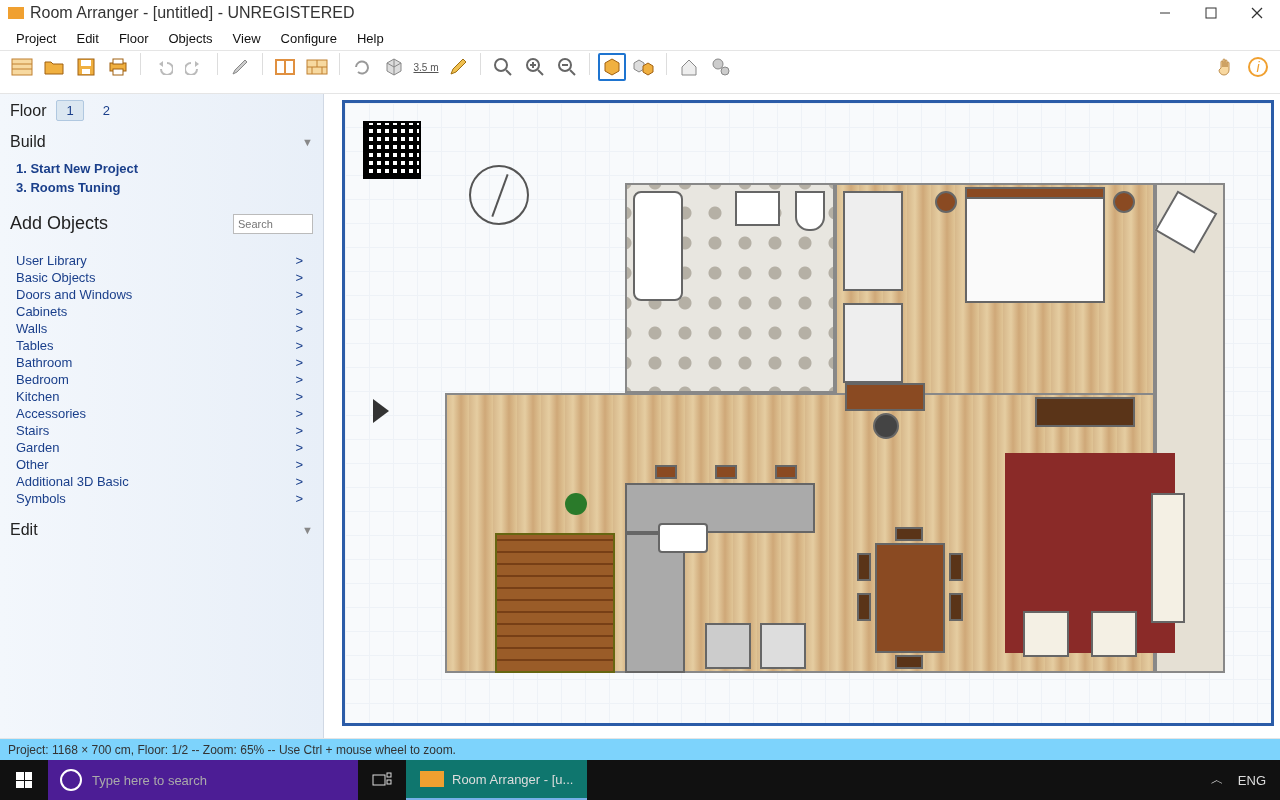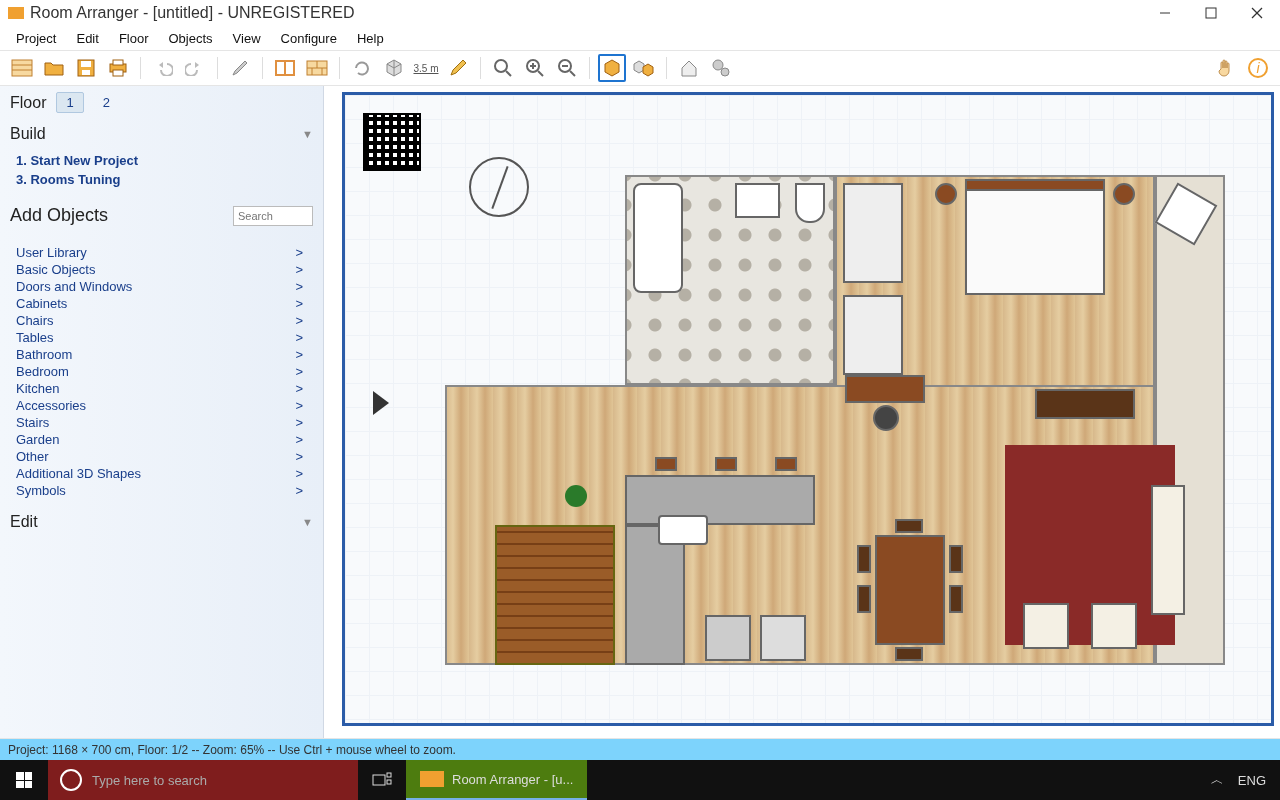--- a/index.html
+++ b/index.html
@@ -10,21 +10,21 @@
 .titlebar .app-icon { width: 16px; height: 12px; background: #f0a030; margin-right: 6px; }
 .titlebar .title-text { flex: 1; }
 .titlebar .win-controls { display: flex; }
 .titlebar .win-btn { width: 46px; height: 26px; display: flex; align-items: center; justify-content: center; font-size: 14px; color: #333; }
 
 
 .menubar { height: 24px; display: flex; align-items: center; padding: 0 6px; font-size: 13px; color: #111; }
 .menubar .menu-item { padding: 2px 10px; cursor: default; }
 
 
-.toolbar { height: 36px; display: flex; align-items: center; padding: 2px 8px; gap: 4px; border-top: 1px solid #e5e5e5; border-bottom: 1px solid #e5e5e5; }
+.toolbar { height: 44px; display: flex; align-items: flex-start; padding: 2px 8px; gap: 4px; border-top: 1px solid #e5e5e5; border-bottom: 1px solid #e5e5e5; }
 .tb-btn { width: 28px; height: 28px; display: flex; align-items: center; justify-content: center; border-radius: 3px; }
 .tb-btn.active { border: 2px solid #1e74d0; border-radius: 2px; }
 .tb-sep { width: 1px; height: 22px; background: #ddd; margin: 0 4px; }
 .tb-spacer { flex: 1; }
 .tb-text { font-size: 10px; color: #555; text-decoration: underline; }
 
 
 .main { flex: 1; display: flex; min-height: 0; }
 .sidebar { width: 324px; background: linear-gradient(to right, #f3f7fc, #e8eff8); border-right: 1px solid #d0d8e4; display: flex; flex-direction: column; font-size: 13px; }
 
@@ -71,25 +71,25 @@
 .entry-arrow { position:absolute; left: 28px; top: 296px; width:0; height:0; border-top: 12px solid transparent; border-bottom: 12px solid transparent; border-left: 16px solid #333; }
 
 
 .statusbar { height: 22px; background: #7dd3fc; border-top: 1px solid #e5e5e5; font-size: 12px; color: #333; padding: 2px 8px; display: flex; align-items: center; }
 
 
 .taskbar { height: 40px; background: #111; display: flex; align-items: center; color: #ddd; font-size: 13px; }
 .taskbar .start { width: 48px; height: 40px; display:flex; align-items:center; justify-content:center; }
 .taskbar .win-logo { display:grid; grid-template: 1fr 1fr / 1fr 1fr; gap:1px; width:16px; height:16px; }
 .taskbar .win-logo span { background:#fff; }
-.taskbar .search { display:flex; align-items:center; background:#7f1d1d; height:40px; flex: 0 0 310px; padding: 0 12px; gap:10px; color:#aaa; }
+.taskbar .search { display:flex; align-items:center; background:#4c1d95; height:40px; flex: 0 0 310px; padding: 0 12px; gap:10px; color:#aaa; }
 .taskbar .search .circ { width:22px; height:22px; border:2px solid #fff; border-radius:50%; }
 .taskbar .task-icons { display:flex; align-items:center; height:40px; }
 .taskbar .t-icon { width:48px; height:40px; display:flex; align-items:center; justify-content:center; }
-.taskbar .app-task { display:flex; align-items:center; height:40px; padding:0 14px; background:#4d7c0f; border-bottom: 2px solid #76b0e8; gap:8px; }
+.taskbar .app-task { display:flex; align-items:center; height:40px; padding:0 14px; background:#0f766e; border-bottom: 2px solid #76b0e8; gap:8px; }
 .taskbar .app-task .ico { width: 24px; height: 16px; background: #f0a030; }
 .taskbar .tray { margin-left:auto; display:flex; align-items:center; gap:14px; padding:0 14px; }
 
 svg { display: block; }
 </style>
 </head>
 <body>
 
 <div class="titlebar">
   <div class="app-icon"></div>
@@ -299,21 +299,21 @@
         </div>
       <div class="cat-item">
           <span>Doors and Windows</span>
           <span class="arrow">&gt;</span>
         </div>
       <div class="cat-item">
           <span>Cabinets</span>
           <span class="arrow">&gt;</span>
         </div>
       <div class="cat-item">
-          <span>Chairs</span>
+          <span>Walls</span>
           <span class="arrow">&gt;</span>
         </div>
       <div class="cat-item">
           <span>Tables</span>
           <span class="arrow">&gt;</span>
         </div>
       <div class="cat-item">
           <span>Bathroom</span>
           <span class="arrow">&gt;</span>
         </div>
@@ -335,21 +335,21 @@
         </div>
       <div class="cat-item">
           <span>Garden</span>
           <span class="arrow">&gt;</span>
         </div>
       <div class="cat-item">
           <span>Other</span>
           <span class="arrow">&gt;</span>
         </div>
       <div class="cat-item">
-          <span>Additional 3D Shapes</span>
+          <span>Additional 3D Basic</span>
           <span class="arrow">&gt;</span>
         </div>
       <div class="cat-item">
           <span>Symbols</span>
           <span class="arrow">&gt;</span>
         </div>
     </div>
 
 
     <div class="section-header">

